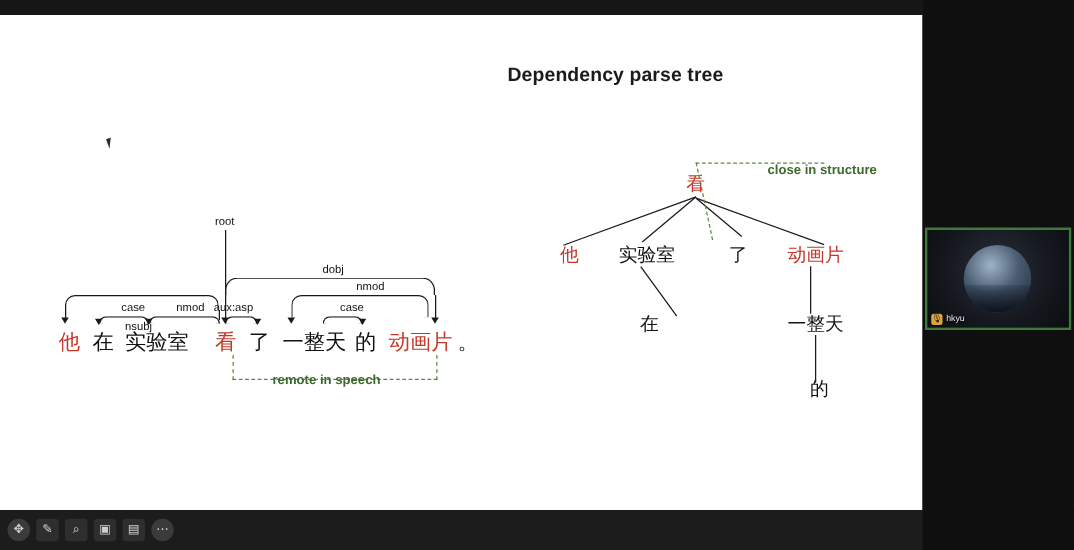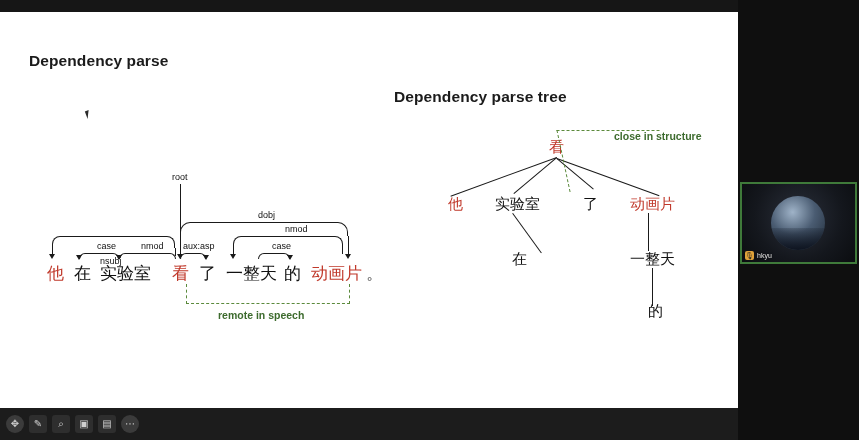--- a/index.html
+++ b/index.html
@@ -59,21 +59,21 @@
 
   
   .slide-title {
     position: absolute;
     font-size: 15.5px;
     font-weight: bold;
     color: #1b1b1b;
     letter-spacing: 0.1px;
   }
   #title-left  { left: 29px;  top: 40px; }
-  #title-right { left: 394px; top: 40px; margin-top: 36px; }
+  #title-right { left: 406px; top: 40px; }
 
   .cursor-arrow {
     position: absolute;
     left: 86px; top: 98px;
     width: 0; height: 0;
     color: #333;
     font-size: 10px;
   }
   .cursor-arrow::before {
     content: "";
@@ -219,21 +219,20 @@
 <body>
 
 <div id="app">
 
   <div id="share-area">
 
     <div id="share-topbar"></div>
 
     <div id="slide">
 
-      <div class="slide-title" id="title-left">Dependency parse</div>
       <div class="slide-title" id="title-right">Dependency parse tree</div>
 
       <div class="cursor-arrow"></div>
 
       <div id="parse-left">
 
         <div class="sent-token red" style="left:47px;  top:250px;">他</div>
         <div class="sent-token" style="left:74px;  top:250px;">在</div>
         <div class="sent-token" style="left:100px; top:250px;">实验室</div>
         <div class="sent-token red" style="left:172px; top:250px;">看</div>
@@ -254,39 +253,39 @@
         <div class="vline" style="left:175px; top:236px; height:8px;"></div>
 
         <div class="dep-label" style="left:97px; top:229px;">case</div>
         <div class="arc" style="left:79px; top:241px; width:40px; height:6px; border-radius:6px 6px 0 0;"></div>
         <div class="arrowhead" style="left:76px; top:243px;"></div>
 
         <div class="dep-label" style="left:141px; top:229px;">nmod</div>
         <div class="arc" style="left:119px; top:241px; width:57px; height:6px; border-radius:6px 6px 0 0;"></div>
         <div class="arrowhead" style="left:116px; top:243px;"></div>
 
-        <div class="dep-label" style="left:183px; top:229px;">aux:asp</div>
+        <div class="dep-label" style="left:171px; top:229px;">aux:asp</div>
         <div class="arc" style="left:180px; top:241px; width:26px; height:6px; border-radius:6px 6px 0 0;"></div>
         <div class="arrowhead" style="left:203px; top:243px;"></div>
 
         <div class="dep-label" style="left:258px; top:198px;">dobj</div>
         <div class="arc" style="left:180px; top:210px; width:168px; height:14px; border-radius:10px 10px 0 0;"></div>
         <div class="vline" style="left:348px; top:224px; height:20px;"></div>
         <div class="arrowhead" style="left:345px; top:242px;"></div>
 
         <div class="dep-label" style="left:285px; top:212px;">nmod</div>
         <div class="arc" style="left:233px; top:224px; width:110px; height:18px; border-radius:8px 8px 0 0;"></div>
         <div class="arrowhead" style="left:230px; top:242px;"></div>
 
         <div class="dep-label" style="left:272px; top:229px;">case</div>
         <div class="arc" style="left:258px; top:241px; width:32px; height:6px; border-radius:6px 6px 0 0;"></div>
         <div class="arrowhead" style="left:287px; top:243px;"></div>
 
         <div class="dashed-green" style="left:186px; top:272px; width:164px; height:20px; border-top:none;"></div>
-        <div class="green-note" style="left:218px; top:297px;">remote in speech</div>
+        <div class="green-note" style="left:218px; top:286px;">remote in speech</div>
       </div>
 
       <div id="parse-right">
 
         <div class="tree-token red" style="left:159px; top:126px;">看</div>
 
         <div class="tree-token red" style="left:58px;  top:183px;">他</div>
         <div class="tree-token" style="left:105px; top:183px;">实验室</div>
         <div class="tree-token" style="left:193px; top:183px;">了</div>
         <div class="tree-token red" style="left:240px; top:183px;">动画片</div>

